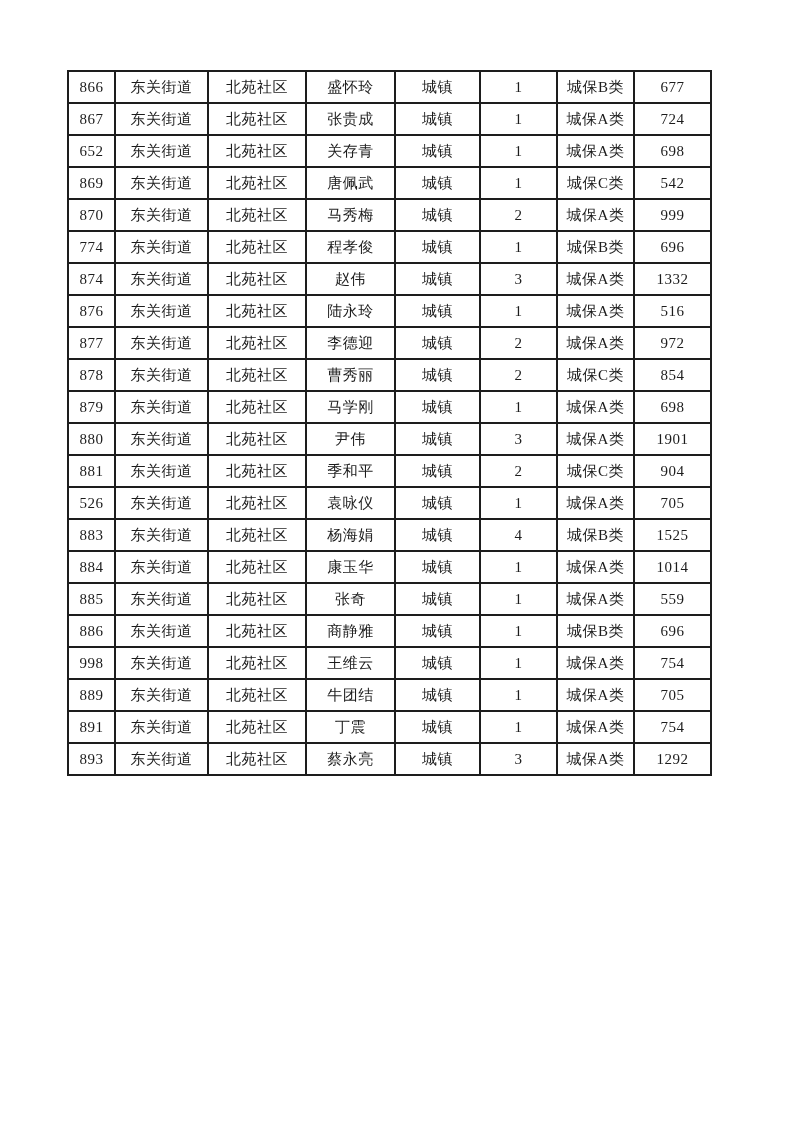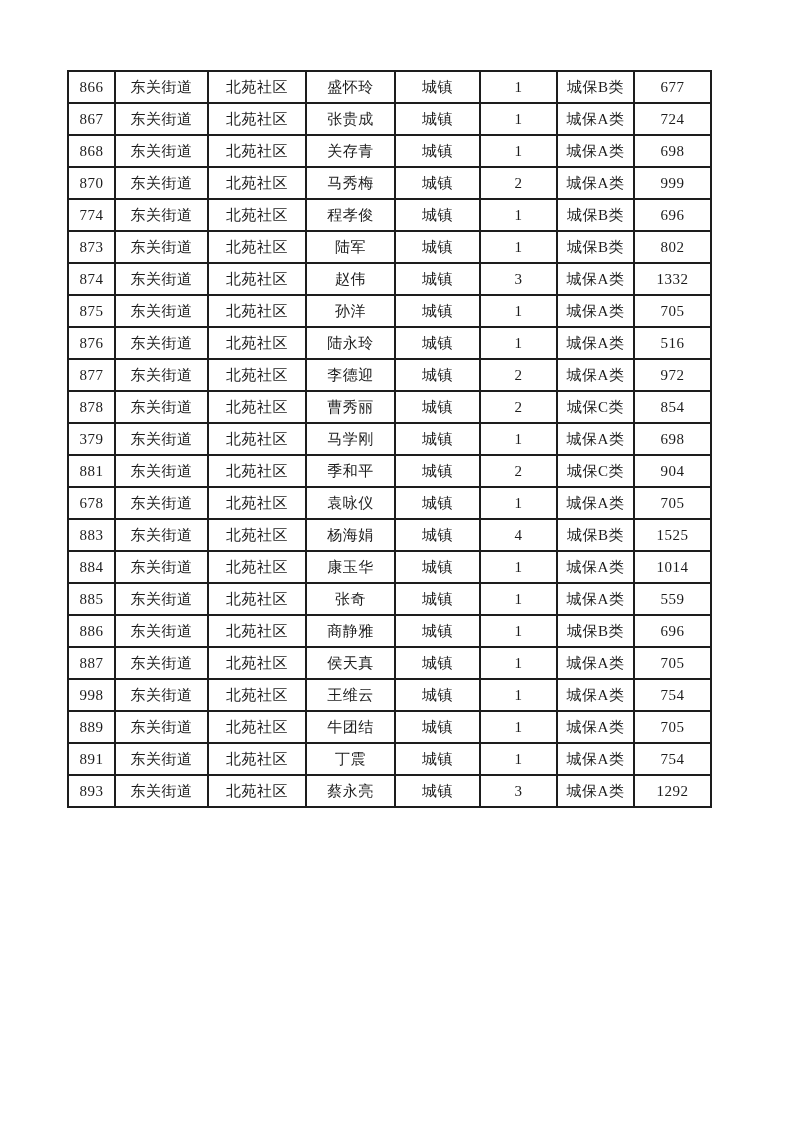--- a/index.html
+++ b/index.html
@@ -66,78 +66,68 @@
           <td>867</td>
           <td>东关街道</td>
           <td>北苑社区</td>
           <td>张贵成</td>
           <td>城镇</td>
           <td>1</td>
           <td>城保A类</td>
           <td>724</td>
         </tr>
         <tr>
-          <td>868</td>
+          <td>652</td>
           <td>东关街道</td>
           <td>北苑社区</td>
           <td>关存青</td>
           <td>城镇</td>
           <td>1</td>
           <td>城保A类</td>
           <td>698</td>
         </tr>
         <tr>
+          <td>869</td>
+          <td>东关街道</td>
+          <td>北苑社区</td>
+          <td>唐佩武</td>
+          <td>城镇</td>
+          <td>1</td>
+          <td>城保C类</td>
+          <td>542</td>
+        </tr>
+        <tr>
           <td>870</td>
           <td>东关街道</td>
           <td>北苑社区</td>
           <td>马秀梅</td>
           <td>城镇</td>
           <td>2</td>
           <td>城保A类</td>
           <td>999</td>
         </tr>
         <tr>
           <td>774</td>
           <td>东关街道</td>
           <td>北苑社区</td>
           <td>程孝俊</td>
           <td>城镇</td>
           <td>1</td>
           <td>城保B类</td>
           <td>696</td>
         </tr>
         <tr>
-          <td>873</td>
-          <td>东关街道</td>
-          <td>北苑社区</td>
-          <td>陆军</td>
-          <td>城镇</td>
-          <td>1</td>
-          <td>城保B类</td>
-          <td>802</td>
-        </tr>
-        <tr>
           <td>874</td>
           <td>东关街道</td>
           <td>北苑社区</td>
           <td>赵伟</td>
           <td>城镇</td>
           <td>3</td>
           <td>城保A类</td>
           <td>1332</td>
-        </tr>
-        <tr>
-          <td>875</td>
-          <td>东关街道</td>
-          <td>北苑社区</td>
-          <td>孙洋</td>
-          <td>城镇</td>
-          <td>1</td>
-          <td>城保A类</td>
-          <td>705</td>
         </tr>
         <tr>
           <td>876</td>
           <td>东关街道</td>
           <td>北苑社区</td>
           <td>陆永玲</td>
           <td>城镇</td>
           <td>1</td>
           <td>城保A类</td>
           <td>516</td>
@@ -156,41 +146,51 @@
           <td>878</td>
           <td>东关街道</td>
           <td>北苑社区</td>
           <td>曹秀丽</td>
           <td>城镇</td>
           <td>2</td>
           <td>城保C类</td>
           <td>854</td>
         </tr>
         <tr>
-          <td>379</td>
+          <td>879</td>
           <td>东关街道</td>
           <td>北苑社区</td>
           <td>马学刚</td>
           <td>城镇</td>
           <td>1</td>
           <td>城保A类</td>
           <td>698</td>
+        </tr>
+        <tr>
+          <td>880</td>
+          <td>东关街道</td>
+          <td>北苑社区</td>
+          <td>尹伟</td>
+          <td>城镇</td>
+          <td>3</td>
+          <td>城保A类</td>
+          <td>1901</td>
         </tr>
         <tr>
           <td>881</td>
           <td>东关街道</td>
           <td>北苑社区</td>
           <td>季和平</td>
           <td>城镇</td>
           <td>2</td>
           <td>城保C类</td>
           <td>904</td>
         </tr>
         <tr>
-          <td>678</td>
+          <td>526</td>
           <td>东关街道</td>
           <td>北苑社区</td>
           <td>袁咏仪</td>
           <td>城镇</td>
           <td>1</td>
           <td>城保A类</td>
           <td>705</td>
         </tr>
         <tr>
           <td>883</td>
@@ -224,30 +224,20 @@
         </tr>
         <tr>
           <td>886</td>
           <td>东关街道</td>
           <td>北苑社区</td>
           <td>商静雅</td>
           <td>城镇</td>
           <td>1</td>
           <td>城保B类</td>
           <td>696</td>
-        </tr>
-        <tr>
-          <td>887</td>
-          <td>东关街道</td>
-          <td>北苑社区</td>
-          <td>侯天真</td>
-          <td>城镇</td>
-          <td>1</td>
-          <td>城保A类</td>
-          <td>705</td>
         </tr>
         <tr>
           <td>998</td>
           <td>东关街道</td>
           <td>北苑社区</td>
           <td>王维云</td>
           <td>城镇</td>
           <td>1</td>
           <td>城保A类</td>
           <td>754</td>

